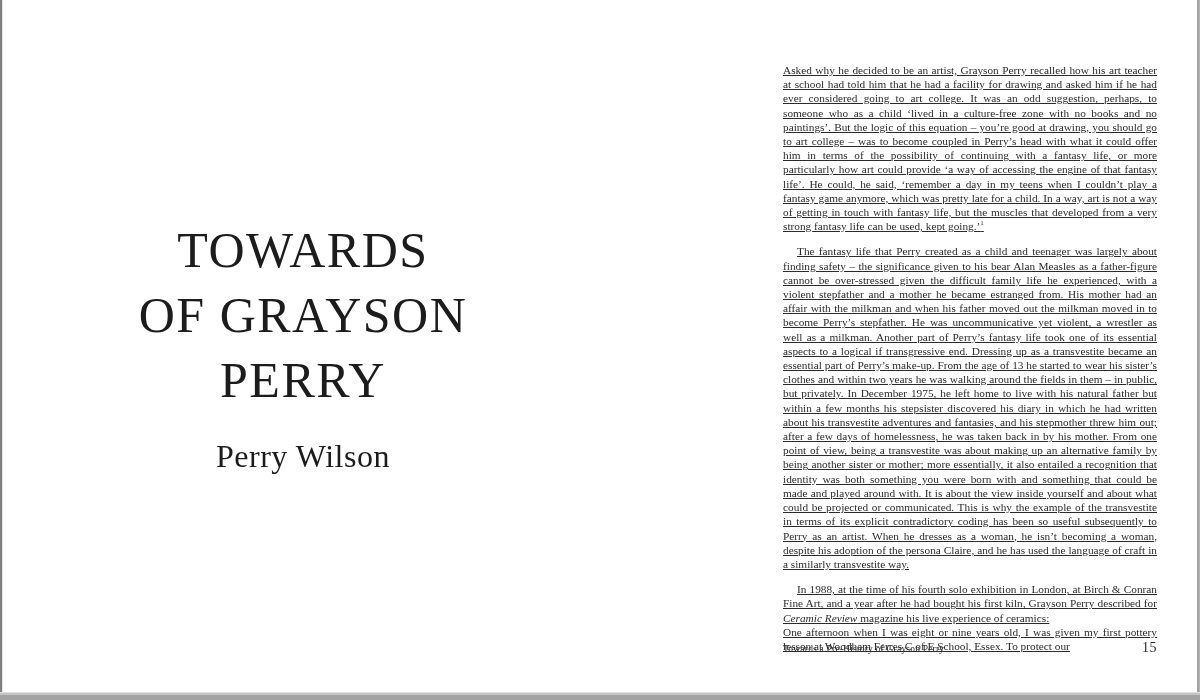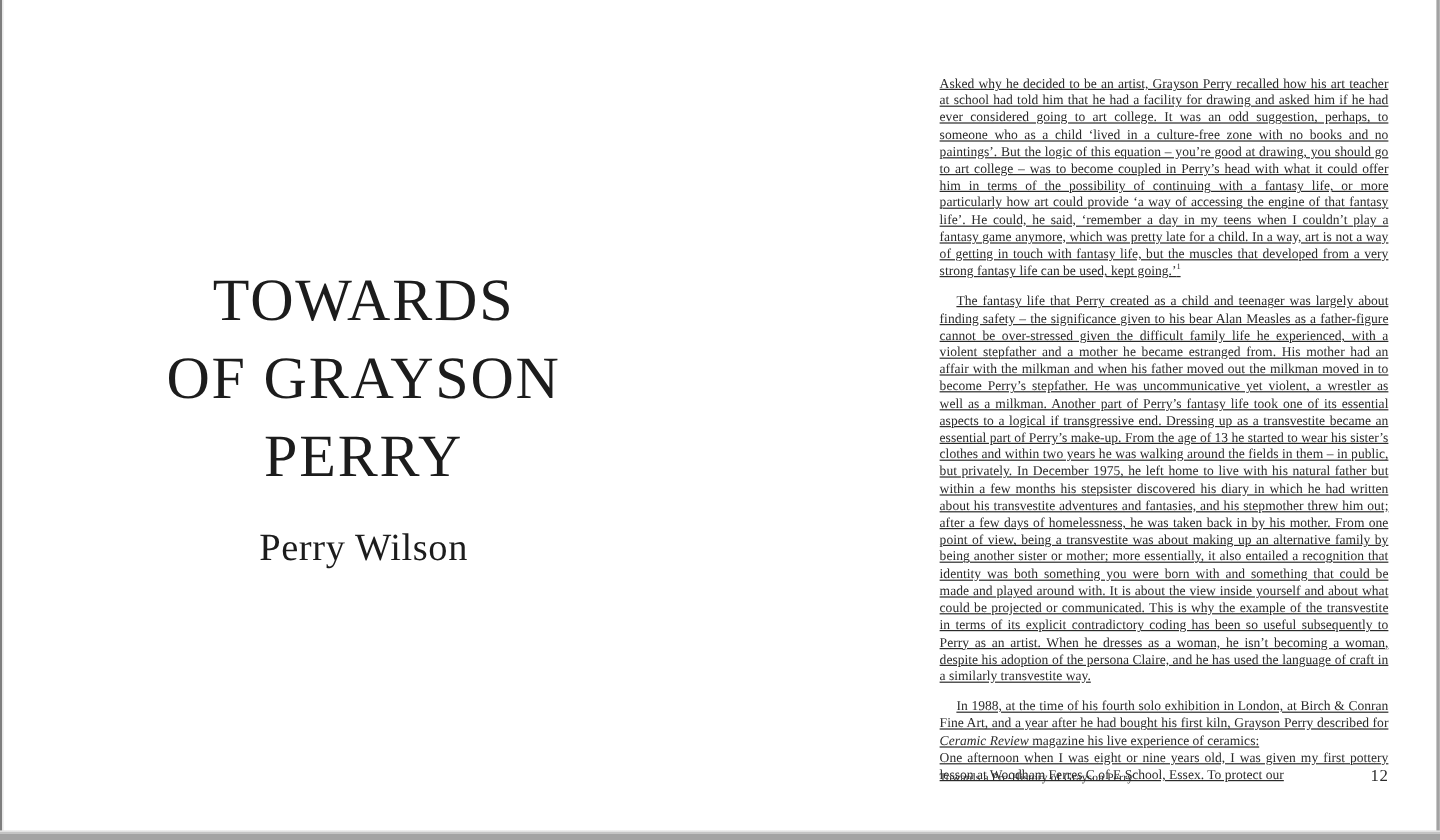--- a/index.html
+++ b/index.html
@@ -111,21 +111,21 @@
   <div>
     <div class="text-col">
       <p><span>Asked why he decided to be an artist, Grayson Perry recalled how his art teacher at school had told him that he had a facility for drawing and asked him if he had ever considered going to art college. It was an odd suggestion, perhaps, to someone who as a child ‘lived in a culture-free zone with no books and no paintings’. But the logic of this equation – you’re good at drawing, you should go to art college – was to become coupled in Perry’s head with what it could offer him in terms of the possibility of continuing with a fantasy life, or more particularly how art could provide ‘a way of accessing the engine of that fantasy life’. He could, he said, ‘remember a day in my teens when I couldn’t play a fantasy game anymore, which was pretty late for a child. In a way, art is not a way of getting in touch with fantasy life, but the muscles that developed from a very strong fantasy life can be used, kept going.’</span><sup class="footnote">1</sup></p>
       <p class="indented">The fantasy life that Perry created as a child and teenager was largely about finding safety – the significance given to his bear Alan Measles as a father-figure cannot be over-stressed given the difficult family life he experienced, with a violent stepfather and a mother he became estranged from. His mother had an affair with the milkman and when his father moved out the milkman moved in to become Perry’s stepfather. He was uncommunicative yet violent, a wrestler as well as a milkman. Another part of Perry’s fantasy life took one of its essential aspects to a logical if transgressive end. Dressing up as a transvestite became an essential part of Perry’s make-up. From the age of 13 he started to wear his sister’s clothes and within two years he was walking around the fields in them – in public, but privately. In December 1975, he left home to live with his natural father but within a few months his stepsister discovered his diary in which he had written about his transvestite adventures and fantasies, and his stepmother threw him out; after a few days of homelessness, he was taken back in by his mother. From one point of view, being a transvestite was about making up an alternative family by being another sister or mother; more essentially, it also entailed a recognition that identity was both something you were born with and something that could be made and played around with. It is about the view inside yourself and about what could be projected or communicated. This is why the example of the transvestite in terms of its explicit contradictory coding has been so useful subsequently to Perry as an artist. When he dresses as a woman, he isn’t becoming a woman, despite his adoption of the persona Claire, and he has used the language of craft in a similarly transvestite way.</p>
       <p class="indented"><span>In 1988, at the time of his fourth solo exhibition in London, at Birch &amp; Conran Fine Art, and a year after he had bought his first kiln, Grayson Perry described for </span><span class="magazine-italic">Ceramic Review</span><span> magazine his live experience of ceramics:</span></p>
       <p class="block-quote">One afternoon when I was eight or nine years old, I was given my first pottery lesson at Woodham Ferres C of E School, Essex. To protect our</p>
     </div>
 
     <div class="page-footer">
       <span class="running-title">Towards a Pre-History of Grayson Perry</span>
-      <span class="page-number">12</span>
+      <span class="page-number">15</span>
     </div>
   </div>
 
   <div class="edge-left"></div>
   <div class="edge-right"></div>
   <div class="edge-bottom"></div>
 
 </div>
 
 </body></html>

